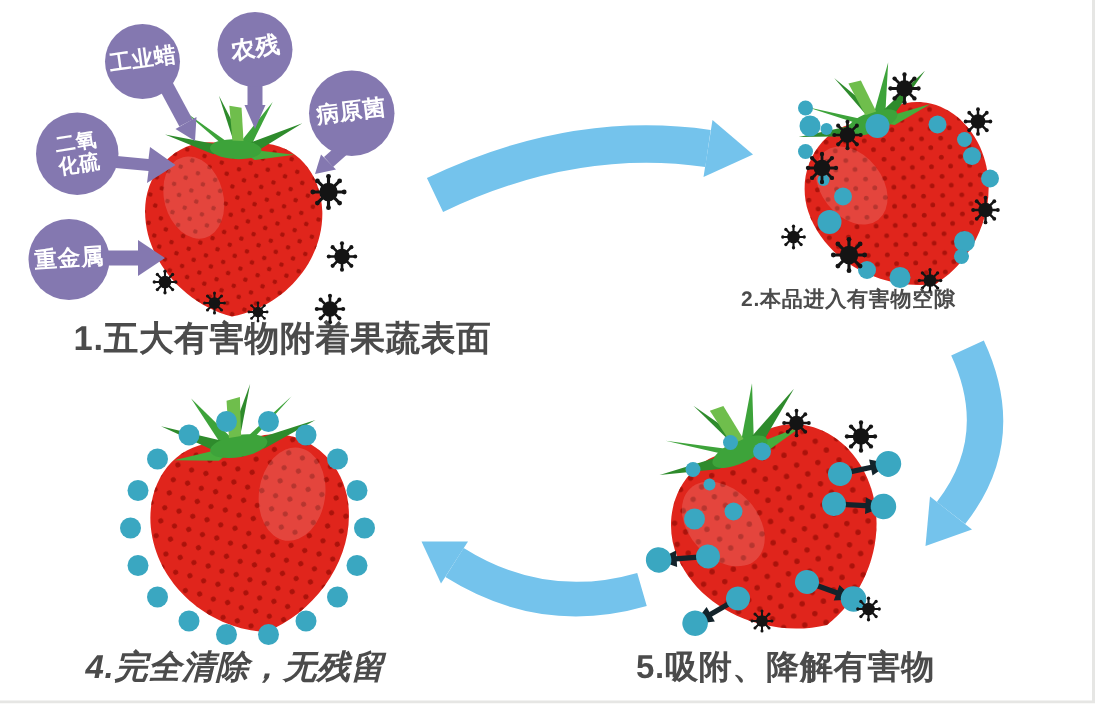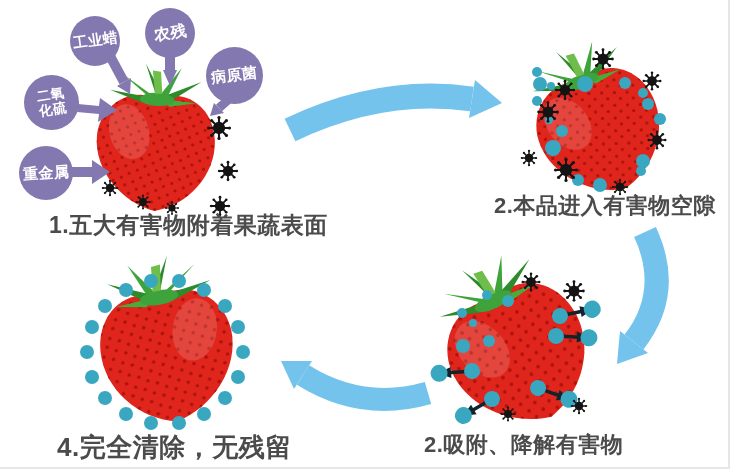--- a/index.html
+++ b/index.html
@@ -24,23 +24,23 @@
   .b3 span{transform:rotate(-7deg);}
   .b4{left:24px;top:75px;width:55px;height:55px;font-size:13.5px;}
   .b4 span{width:2.2em;transform:rotate(-9deg);}
   .b5{left:19px;top:146px;width:54px;height:54px;font-size:15px;}
   .b5 span{transform:rotate(-4deg);}
   .caption{
     position:absolute;color:#4b4b4b;font-weight:bold;white-space:nowrap;
     letter-spacing:0.5px;
   }
   .c1{left:37px;top:210px;font-size:23px;margin-left:12px;}
-  .c2{left:494px;top:191px;font-size:22px;}
+  .c2{left:494px;top:191px;font-size:14px;}
   .c3{left:424px;top:430px;font-size:22px;}
-  .c4{left:57px;top:430px;font-size:26px;}
+  .c4{left:57px;top:430px;font-size:22px;font-style:italic;}
 </style>
 </head>
 <body>
 
 <figure class="stage">
 
   <svg width="730" height="469" viewBox="0 0 730 469" aria-hidden="true">
     <defs>
       <pattern id="seeds" width="15" height="15" patternUnits="userSpaceOnUse" patternTransform="rotate(18)">
         <circle cx="4" cy="4" r="1.9" fill="#9e0e06" opacity="0.8"></circle>
@@ -208,16 +208,16 @@
   </div>
   <div class="badge b4">
     <span>二氧化硫</span>
   </div>
   <div class="badge b5">
     <span>重金属</span>
   </div>
 
   <div class="caption c1">1.五大有害物附着果蔬表面</div>
   <div class="caption c2">2.本品进入有害物空隙</div>
-  <div class="caption c3">2.吸附、降解有害物</div>
+  <div class="caption c3">5.吸附、降解有害物</div>
   <div class="caption c4">4.完全清除，无残留</div>
 
 </figure>
 
 </body></html>

